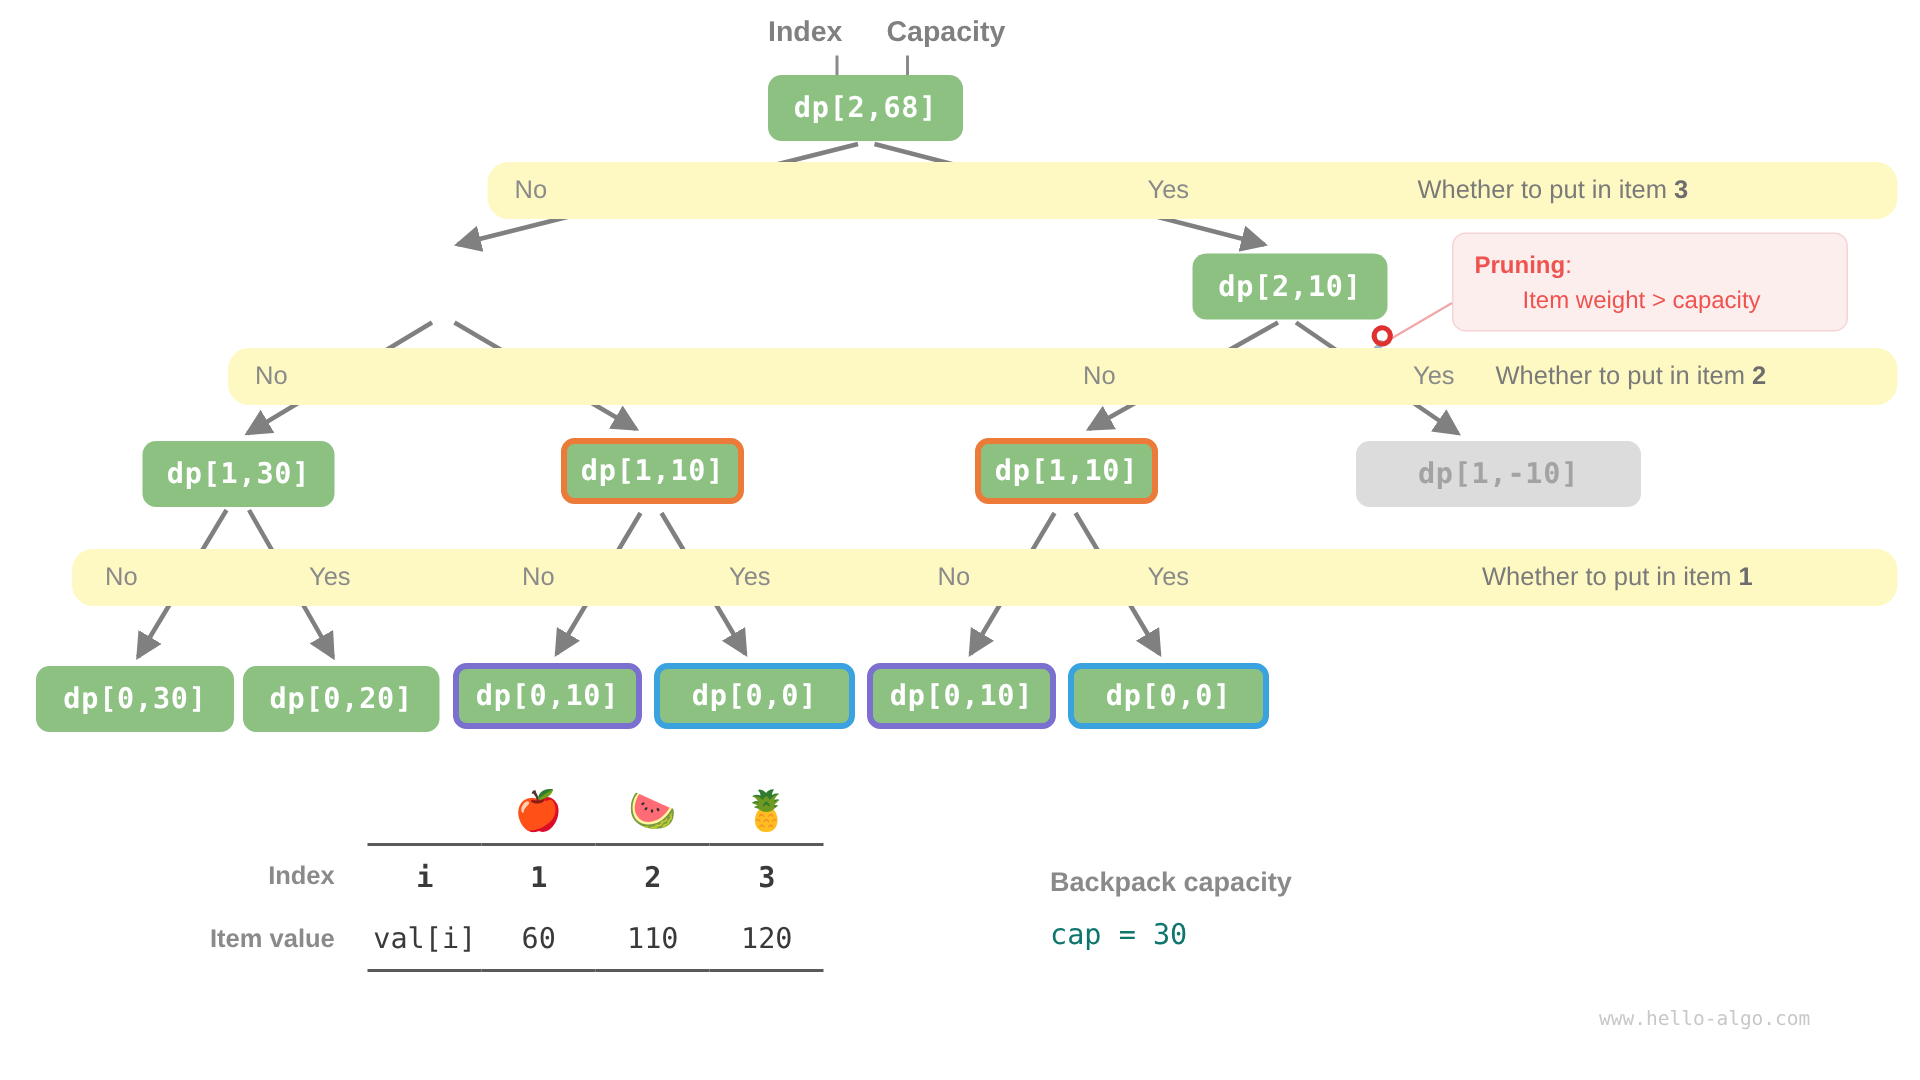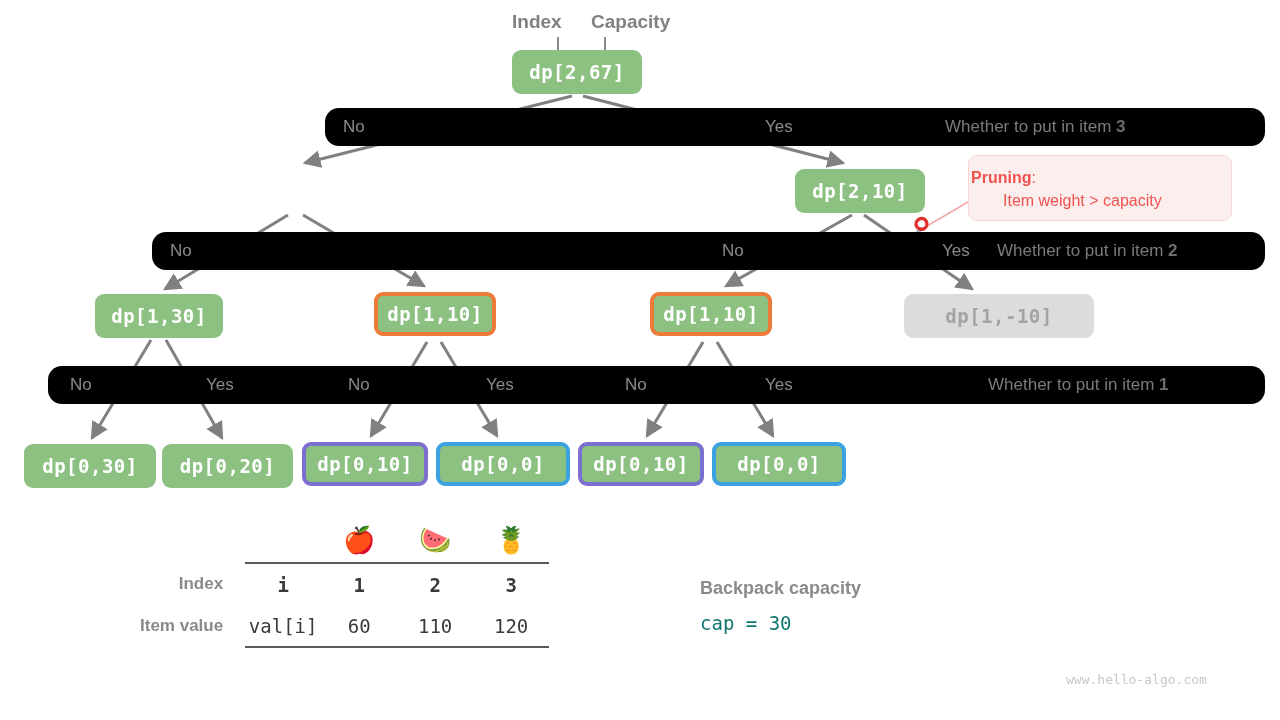--- a/index.html
+++ b/index.html
@@ -8,21 +8,21 @@
     background:#ffffff;
     font-family:"Liberation Sans",sans-serif;
     overflow:hidden;
   }
   #stage{position:relative;width:1280px;height:720px;}
   #edges{position:absolute;left:0;top:0;width:1280px;height:720px;pointer-events:none;}
 
   
   .bar{
     position:absolute;
-    background:#000000;
+    background:#fef9c3;
     border-radius:14px;
     height:38px;
   }
   .bar-label{
     position:absolute;
     top:50%;transform:translateY(-50%);
     font-size:17px;
     color:#8a8a8a;
     white-space:nowrap;
   }
@@ -56,21 +56,21 @@
     color:#808080;
     white-space:nowrap;
   }
 
   
   .callout{
     position:absolute;
     background:#fdeeee;
     border:1px solid #f6d4d4;
     border-radius:9px;
-    padding:10px 2px;
+    padding:10px 14px;
     box-sizing:border-box;
     line-height:1.45;
     white-space:nowrap;
   }
   .callout .l1{ font-size:16px; color:#ef5350; }
   .callout .l1 b{ font-weight:bold; }
   .callout .l2{ font-size:16px; color:#ef5350;margin-left:32px; }
 
   
   #table-wrap{ position:absolute; left:140px; top:518px; }
@@ -188,21 +188,21 @@
     <span class="bar-label" style="left:158px;">Yes</span>
     <span class="bar-label" style="left:300px;">No</span>
     <span class="bar-label" style="left:438px;">Yes</span>
     <span class="bar-label" style="left:577px;">No</span>
     <span class="bar-label" style="left:717px;">Yes</span>
     <span class="bar-label q" style="left:940px;">
       <span>Whether to put in item </span><b>1</b>
     </span>
   </div>
 
-  <div class="node" style="left:512px;top:50px;width:130px;">dp[2,67]</div>
+  <div class="node" style="left:512px;top:50px;width:130px;">dp[2,68]</div>
 
   <div class="node" style="left:795px;top:169px;width:130px;">dp[2,10]</div>
 
   <div class="node" style="left:95px;top:294px;width:128px;">dp[1,30]</div>
   <div class="node orange" style="left:374px;top:292px;width:122px;">dp[1,10]</div>
   <div class="node orange" style="left:650px;top:292px;width:122px;">dp[1,10]</div>
   <div class="node muted" style="left:904px;top:294px;width:190px;">dp[1,-10]</div>
 
   <div class="node" style="left:24px;top:444px;width:132px;">dp[0,30]</div>
   <div class="node" style="left:162px;top:444px;width:131px;">dp[0,20]</div>

